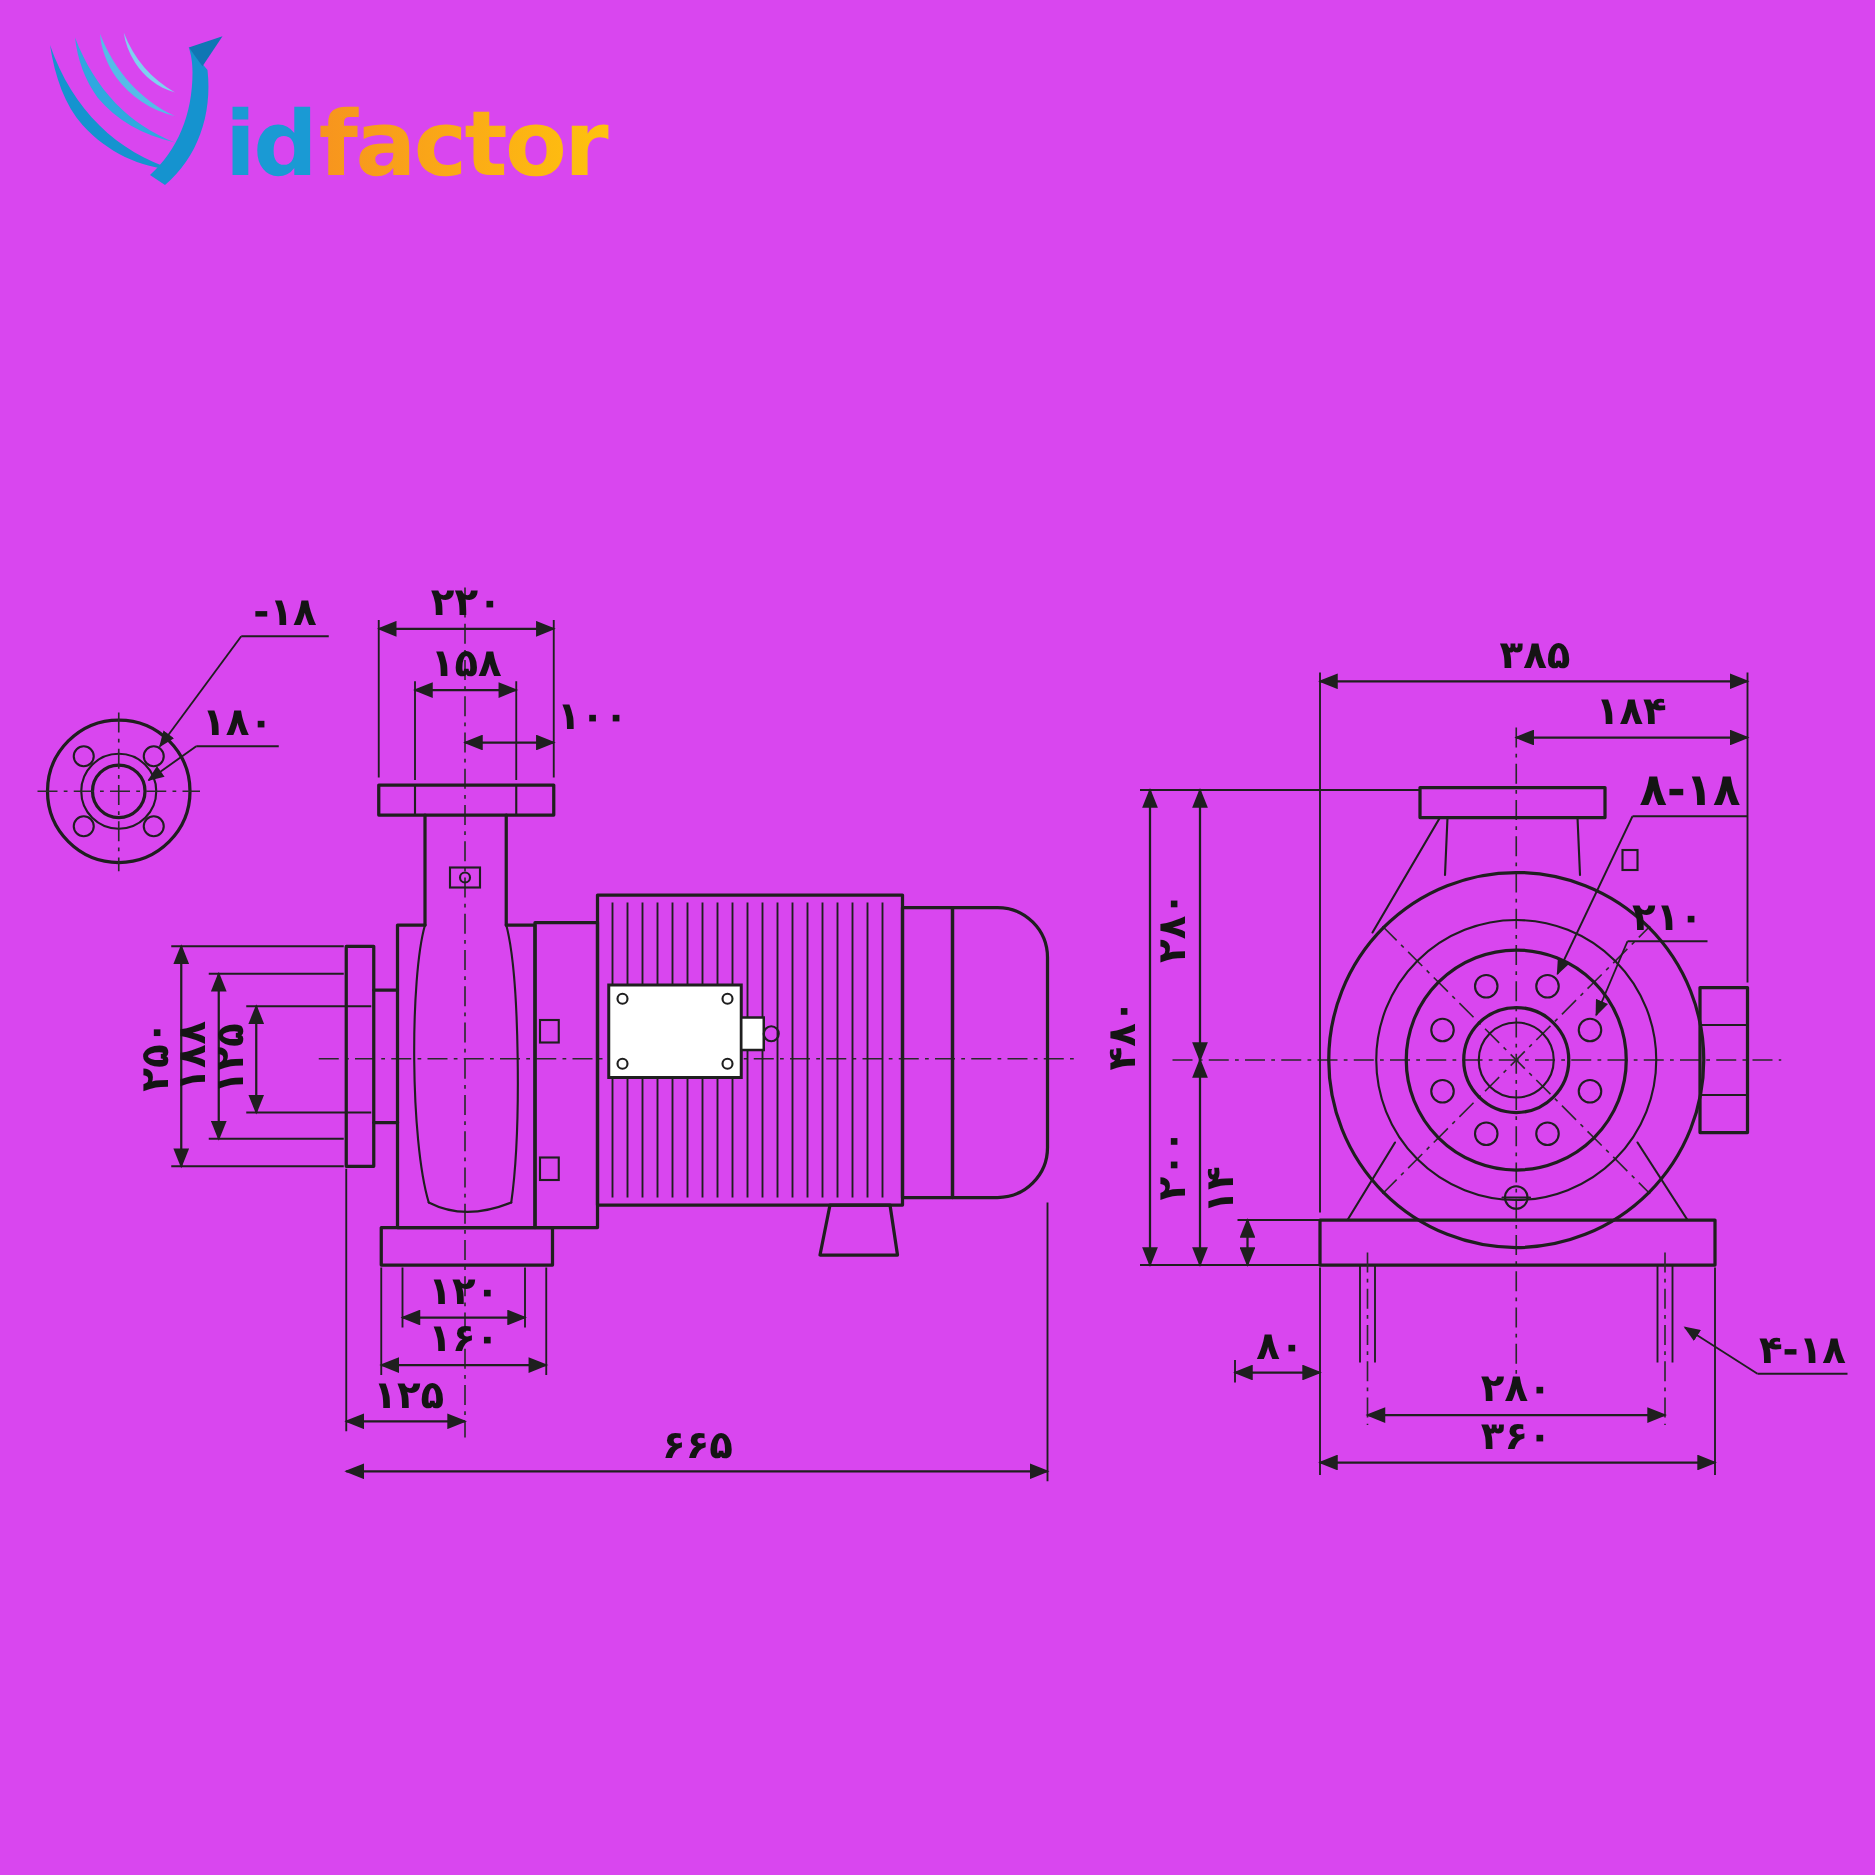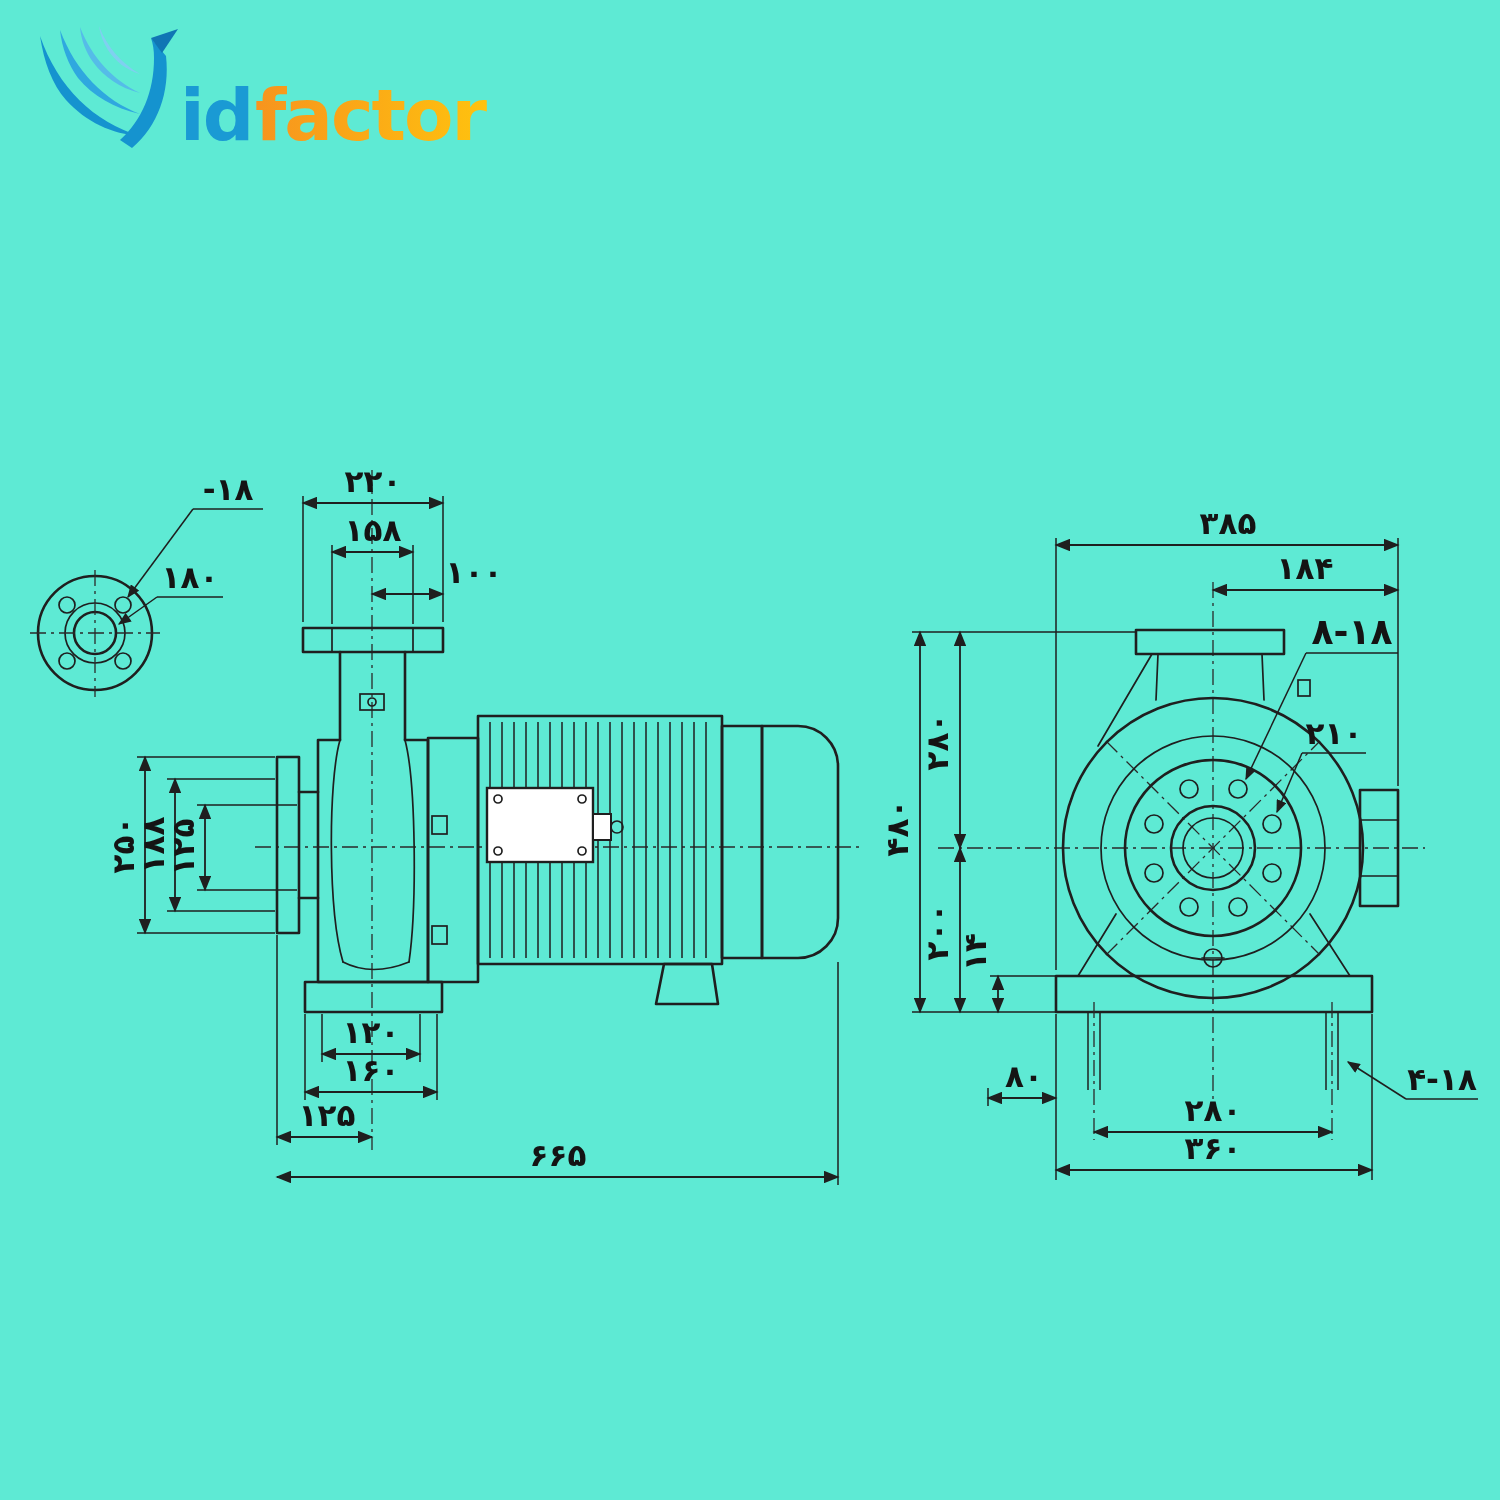--- a/index.html
+++ b/index.html
@@ -1,16 +1,16 @@
 <!DOCTYPE html>
 <html><head>
 <meta charset="utf-8">
 <style>
   html,body{margin:0;padding:0;background:#ffffff;}
-  .page{width:1500px;height:1500px;background:#5eead4;position:relative;font-family:"DejaVu Sans",sans-serif;}
+  .page{width:1500px;height:1500px;background:#d946ef;position:relative;font-family:"DejaVu Sans",sans-serif;}
   svg{display:block;}
   .ln  { fill:none; stroke:#1f1f1f; stroke-width:2.6; stroke-linecap:round; stroke-linejoin:round; }
   .ln2 { fill:none; stroke:#1f1f1f; stroke-width:1.7; stroke-linecap:round; }
   .cl  { fill:none; stroke:#2a2a2a; stroke-width:1.3; stroke-dasharray:16 5 3 5; }
   .dim { fill:none; stroke:#1f1f1f; stroke-width:1.8; }
   .ext { fill:none; stroke:#1f1f1f; stroke-width:1.5; }
   .fin { fill:none; stroke:#1f1f1f; stroke-width:1.5; }
   text.d    { font-family:"DejaVu Sans",sans-serif; font-size:31px; font-weight:bold; fill:#141414; text-anchor:middle; }
   text.dbig { font-family:"DejaVu Sans",sans-serif; font-size:36px; font-weight:bold; fill:#141414; text-anchor:middle; }
   text.logoBlue   { font-family:"DejaVu Sans",sans-serif; font-size:72px; font-weight:bold; letter-spacing:-2px; }

